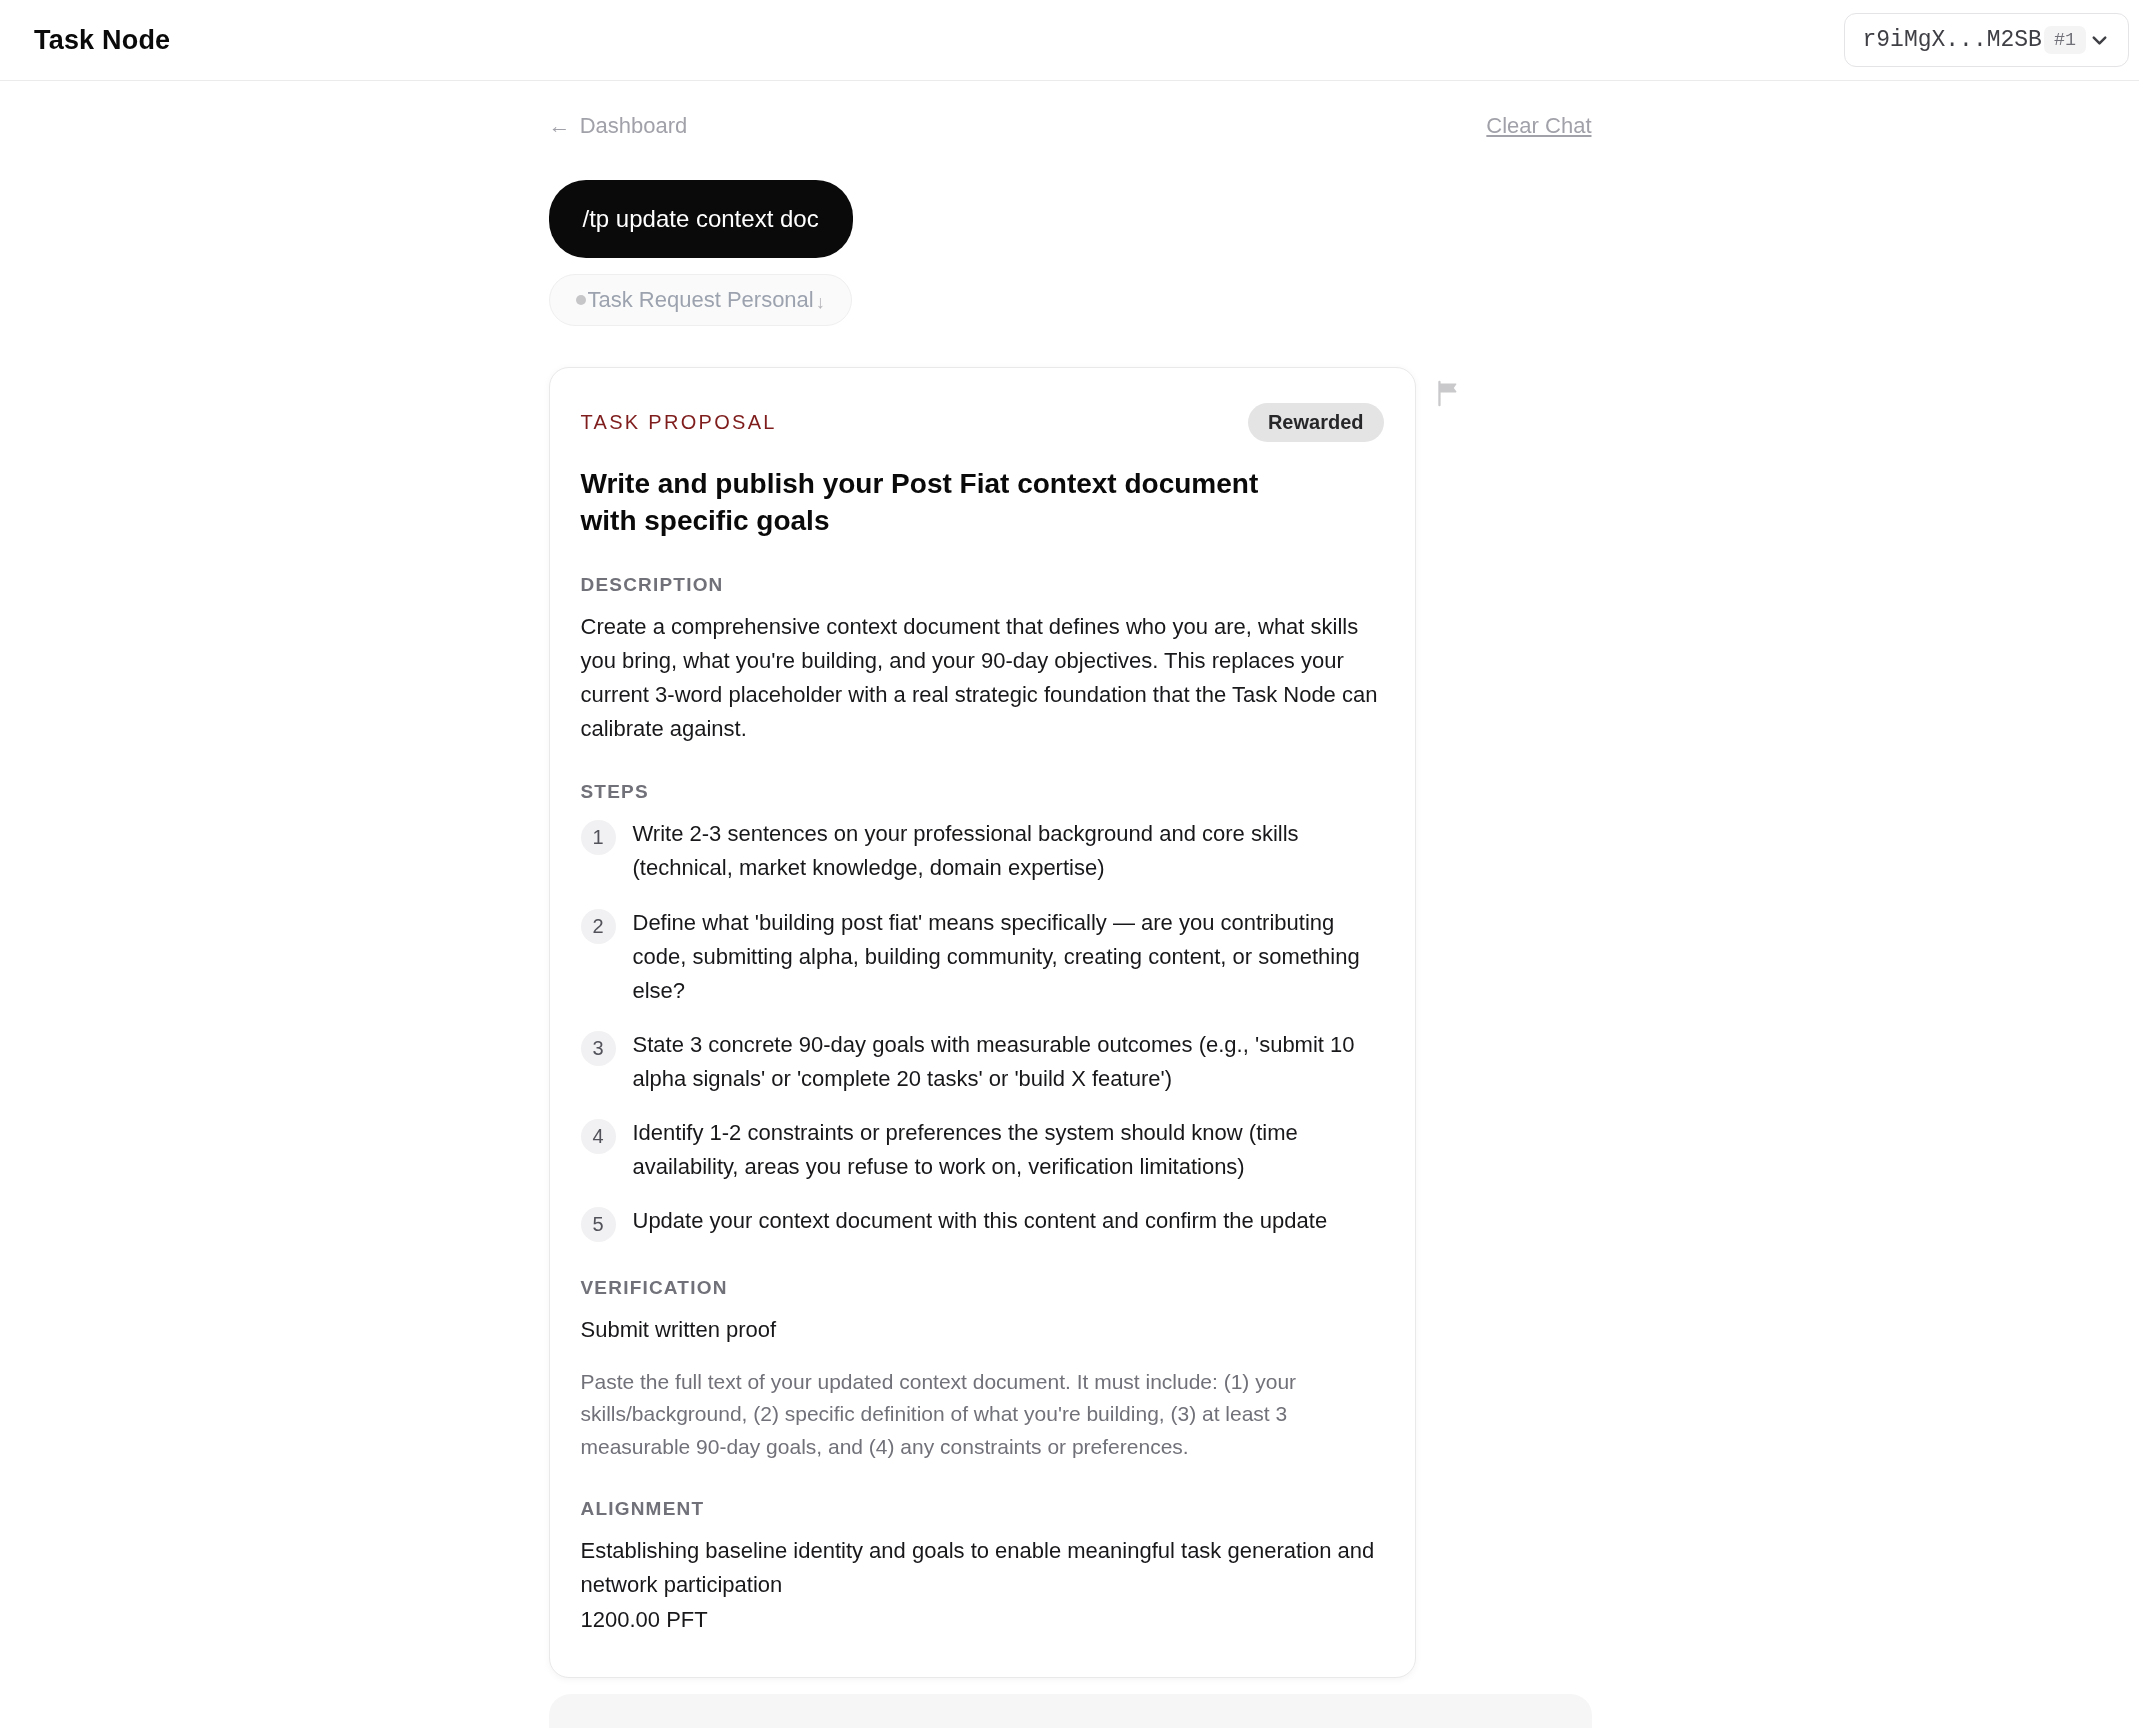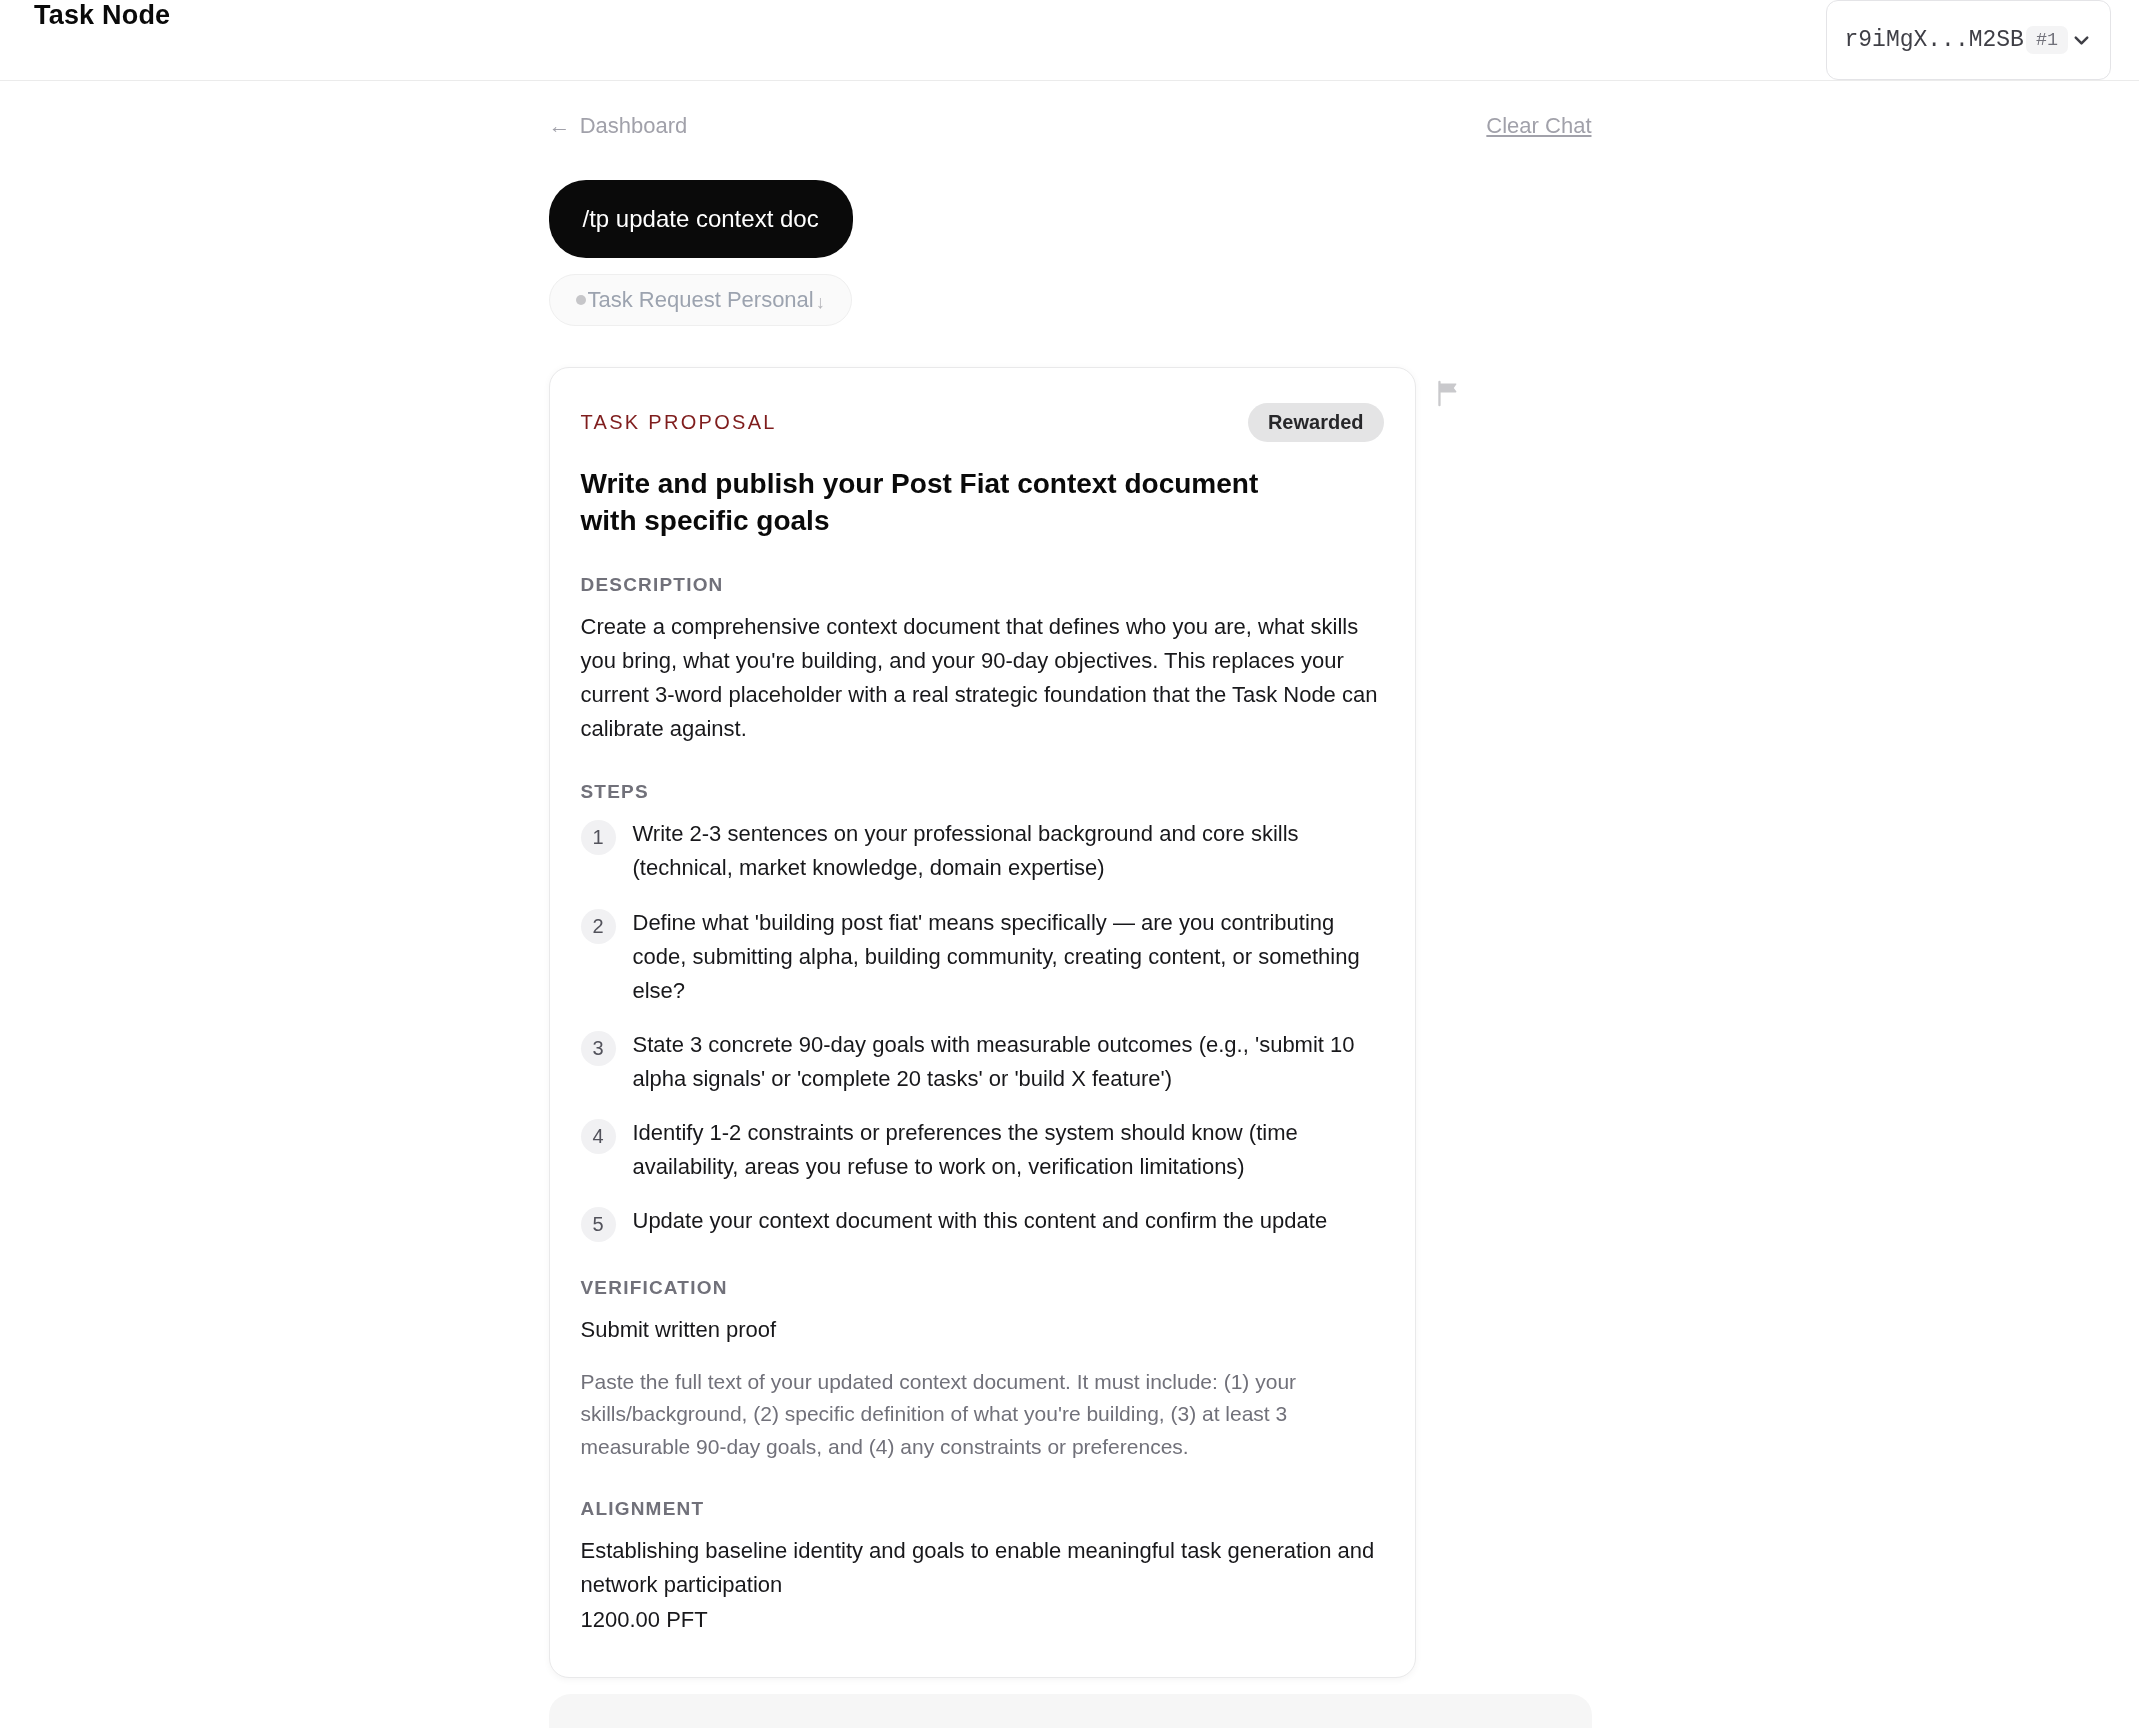--- a/index.html
+++ b/index.html
@@ -1,22 +1,22 @@
 <!DOCTYPE html>
 <html style="font-size:12.3px"><head>
 <meta charset="utf-8">
 <style>
   * { margin:0; padding:0; box-sizing:border-box; }
   html,body { width:2140px; height:1729px; background:#ffffff; overflow:hidden;
               font-family:"Liberation Sans", sans-serif; color:#18181b; }
   .page { position:relative; width:2140px; height:1729px; }
 
   
-  .app-header { display:flex; justify-content:space-between;
-                height:81px; padding:0 29px 0 34px; border-bottom:1.5px solid #ebebeb; }
+  .app-header { display:flex; align-items:center; justify-content:space-between;
+                height:81px; padding:0 11px 0 34px; border-bottom:1.5px solid #ebebeb; }
   .app-title { font-size:27px; font-weight:700; color:#0a0a0a; letter-spacing:0.2px; }
   .wallet { display:flex; align-items:center; gap:2px; background:#fff;
             border:1.5px solid #e4e4e7; border-radius:12px; padding:11.5px 17px; cursor:pointer; }
   .wallet-addr { font-family:"Liberation Mono","DejaVu Sans Mono",monospace;
                  font-size:23px; color:#3f3f46; }
   .wallet-badge { font-family:"Liberation Mono","DejaVu Sans Mono",monospace;
                   font-size:18.4px; color:#71717a; background:#f4f4f5;
                   border-radius:7px; padding:3.8px 10px; }
   .chev { width:23px; height:23px; stroke:#3f3f46; stroke-width:2.6; fill:none;
           stroke-linecap:round; stroke-linejoin:round; }

